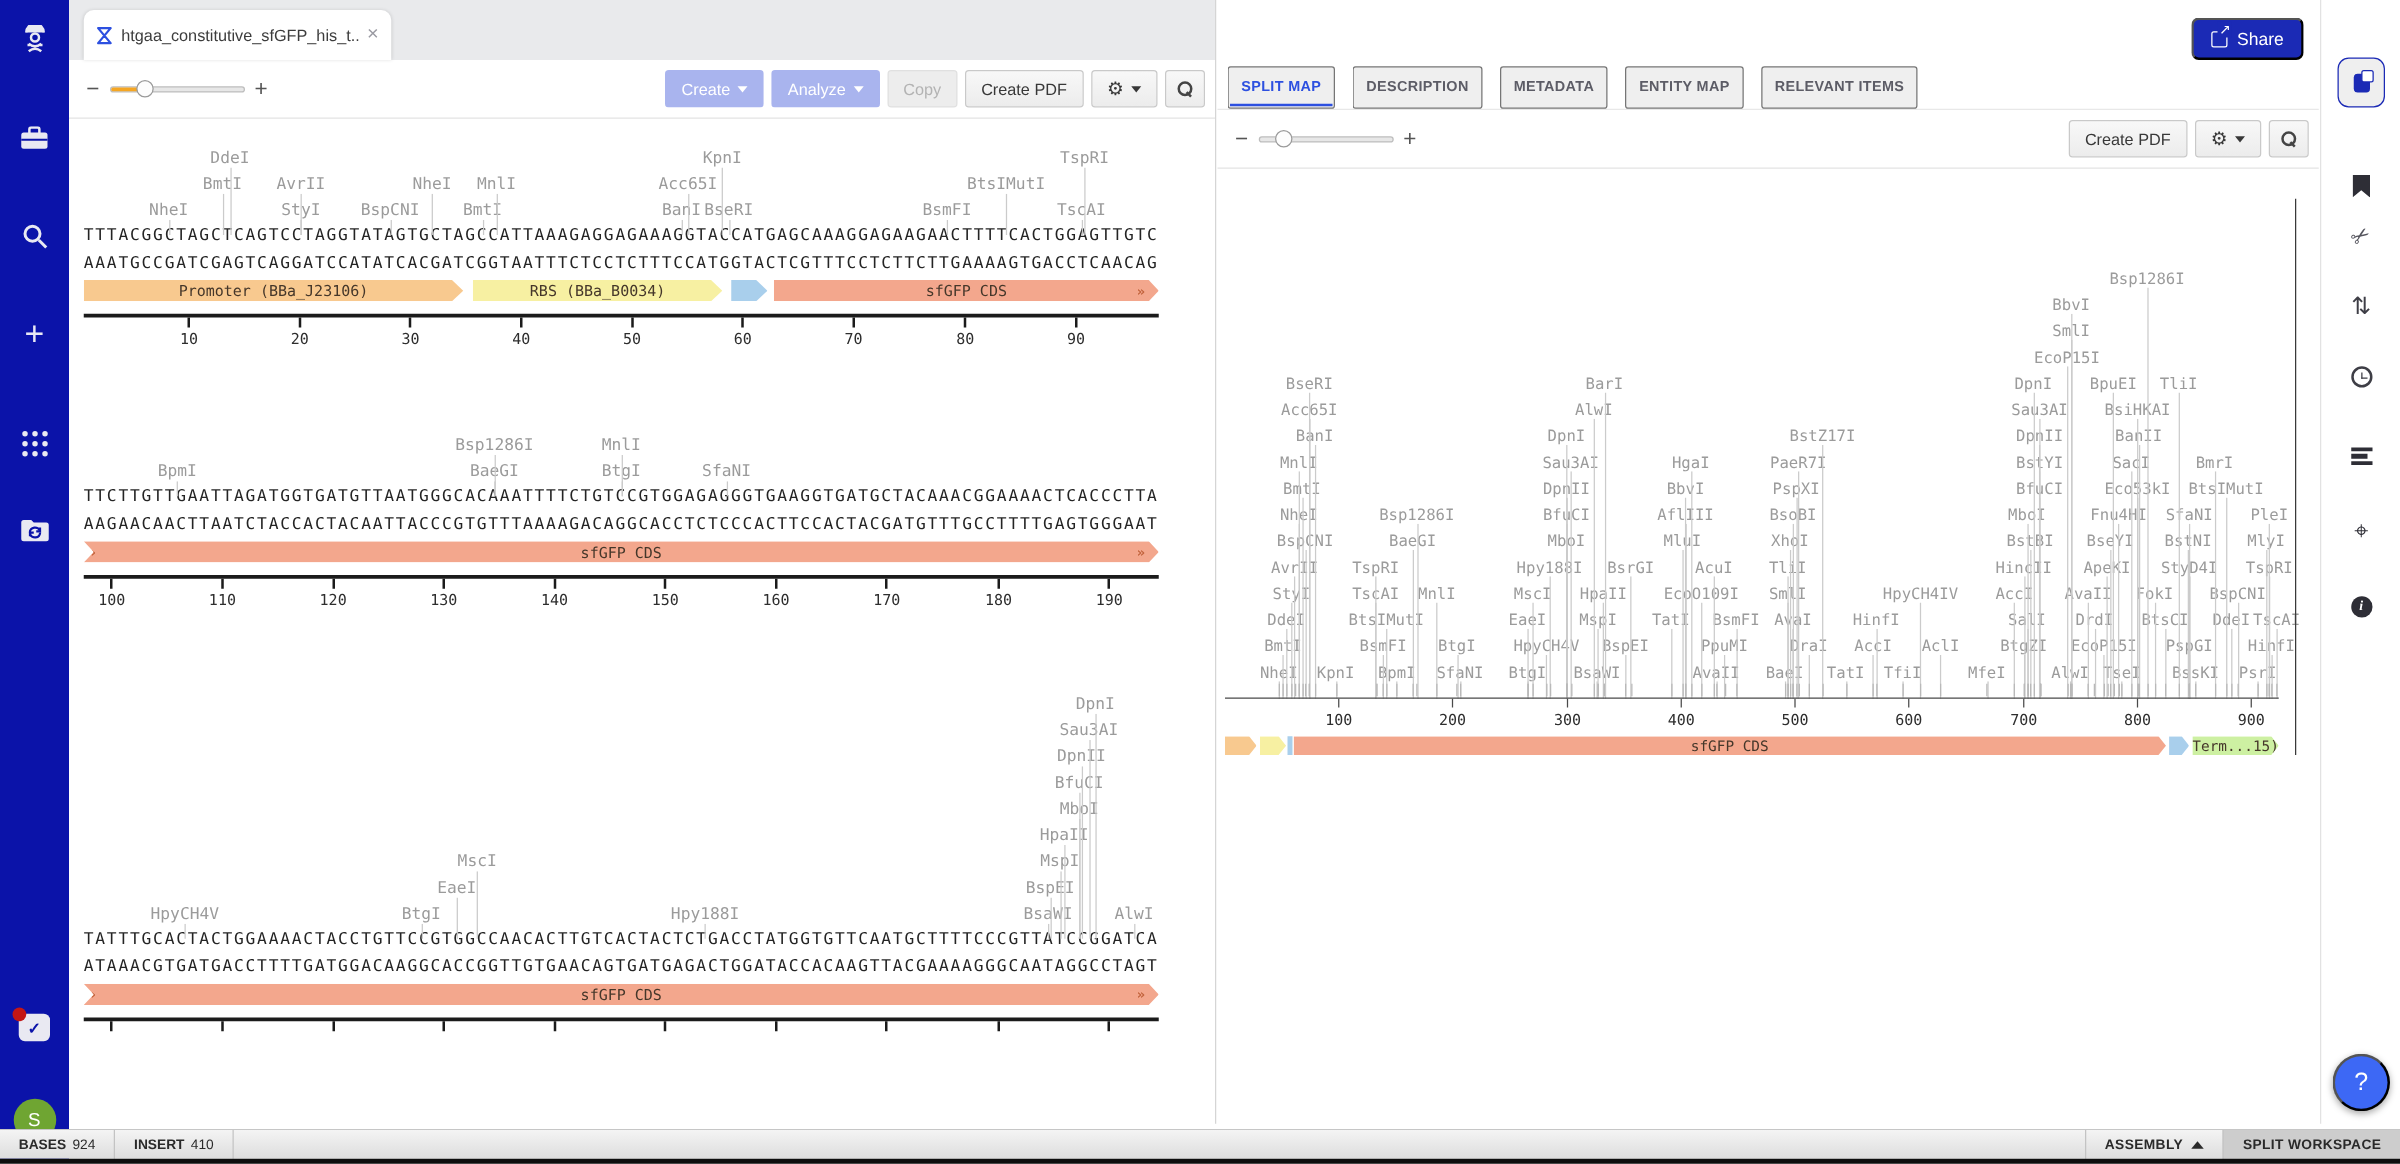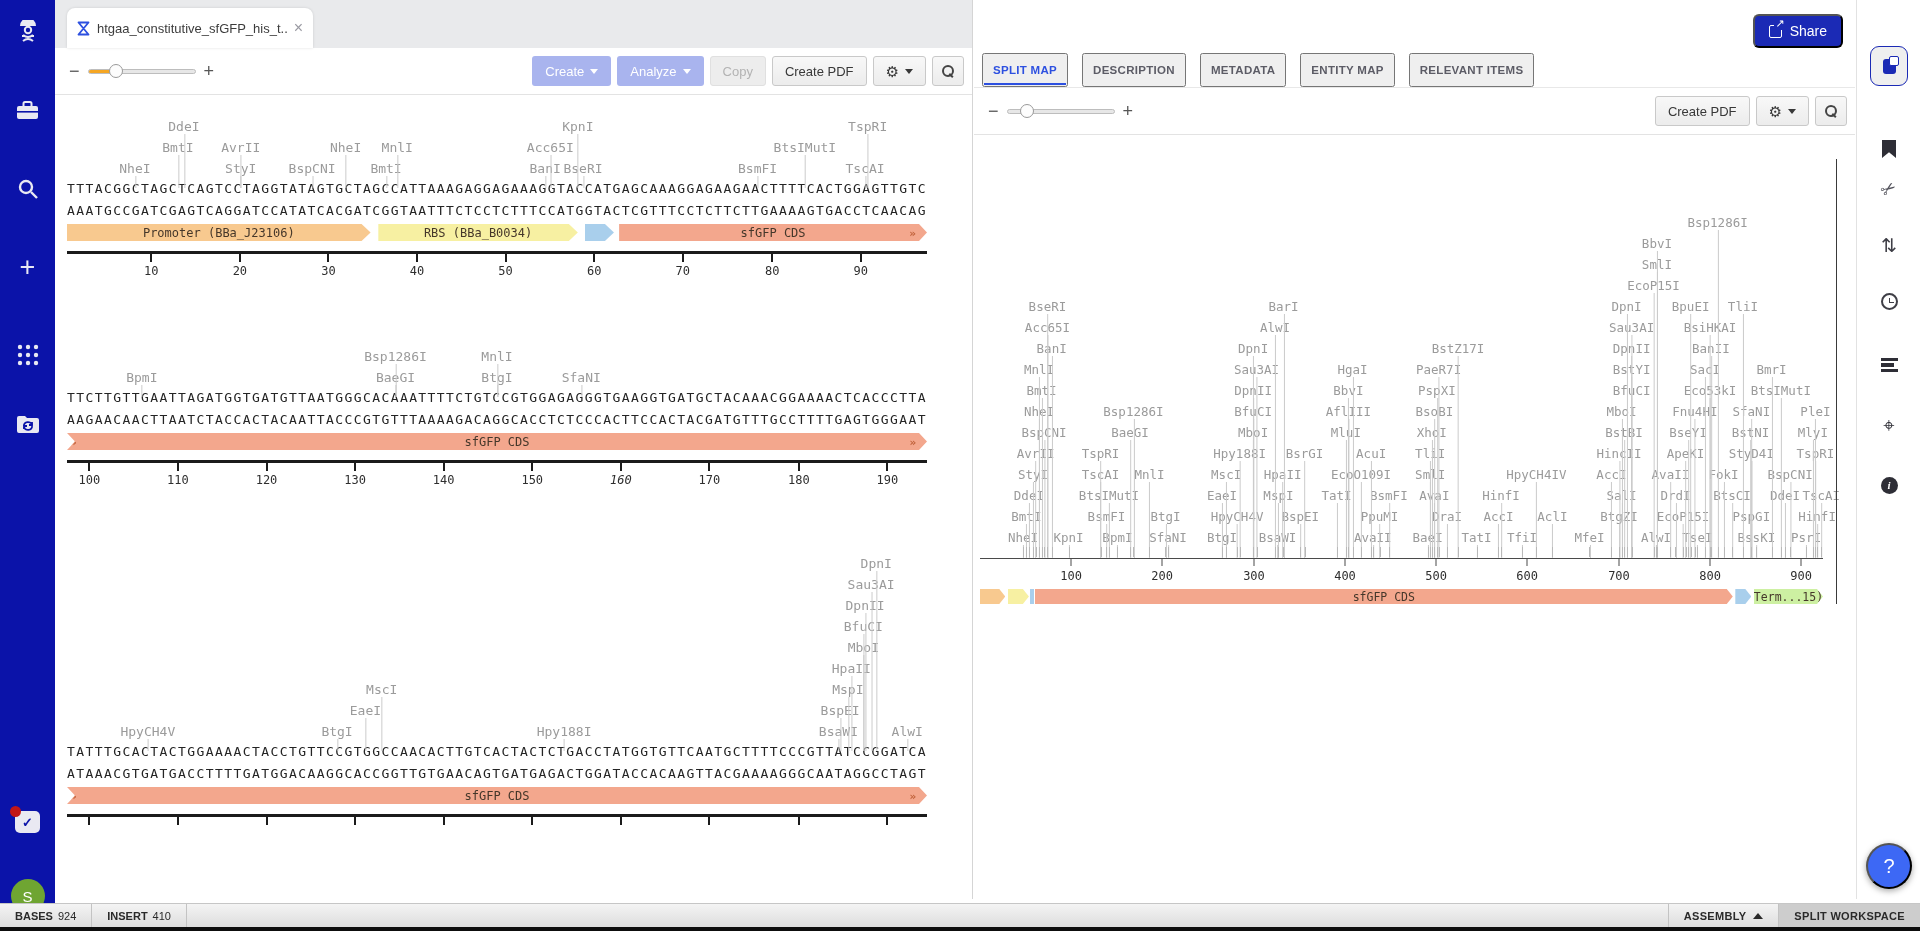--- a/index.html
+++ b/index.html
@@ -320,21 +320,21 @@
           <div class="rnum" style="left: 12.9%;">110</div>
           <div class="rtick" style="left: 23.2%;"></div>
           <div class="rnum" style="left: 23.2%;">120</div>
           <div class="rtick" style="left: 33.5%;"></div>
           <div class="rnum" style="left: 33.5%;">130</div>
           <div class="rtick" style="left: 43.8%;"></div>
           <div class="rnum" style="left: 43.8%;">140</div>
           <div class="rtick" style="left: 54.1%;"></div>
           <div class="rnum" style="left: 54.1%;">150</div>
           <div class="rtick" style="left: 64.4%;"></div>
-          <div class="rnum" style="left: 64.4%; font-style: italic;">160</div>
+          <div class="rnum" style="left: 64.4%;">160</div>
           <div class="rtick" style="left: 74.7%;"></div>
           <div class="rnum" style="left: 74.7%;">170</div>
           <div class="rtick" style="left: 85.1%;"></div>
           <div class="rnum" style="left: 85.1%;">180</div>
           <div class="rtick" style="left: 95.4%;"></div>
           <div class="rnum" style="left: 95.4%;">190</div>
         </div>
       </div>
       <div class="blk" style="margin-bottom: 0px;">
         <div class="enz-area" style="height: 195px;">

